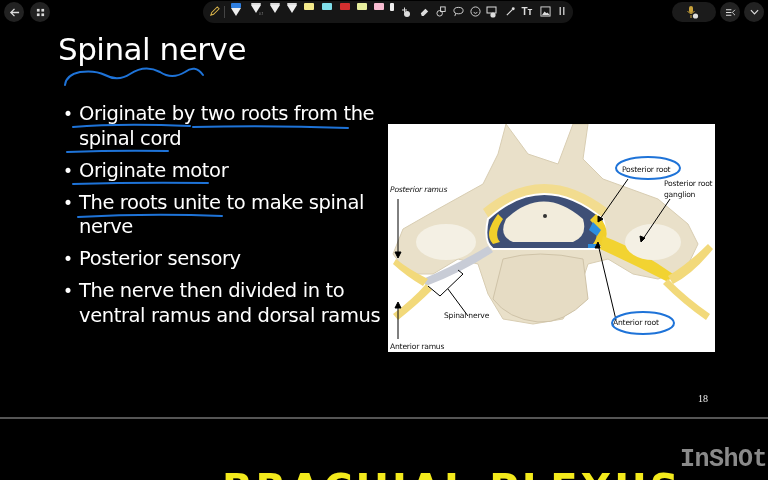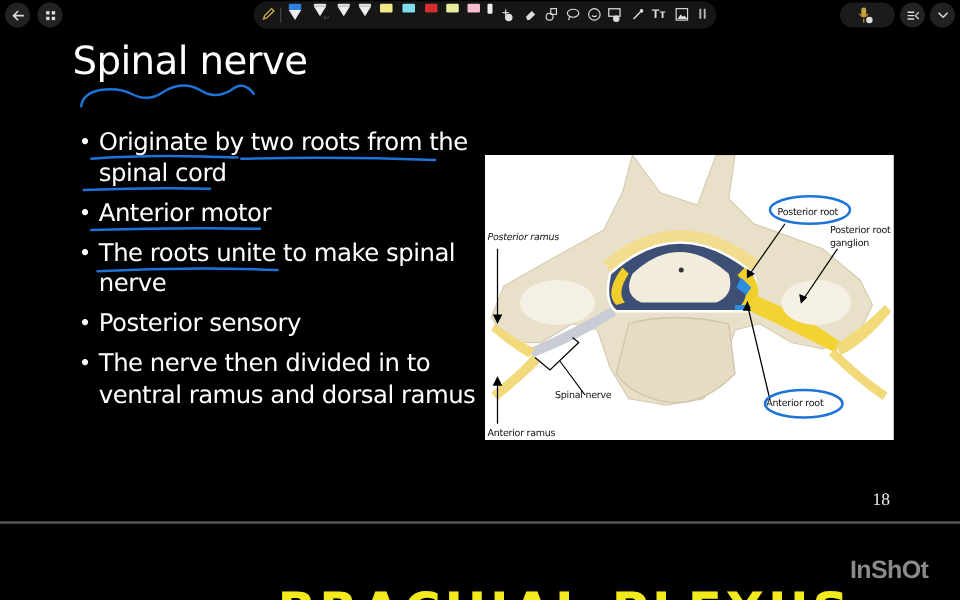--- a/index.html
+++ b/index.html
@@ -51,27 +51,27 @@
   
   .figure {
     position: absolute; left: 388px; top: 124px; width: 327px; height: 228px;
     background: #fff; overflow: hidden;
   }
   .fig-label {
     position: absolute; font-size: 7.6px; color: #111; white-space: nowrap;
     font-family: "DejaVu Sans", sans-serif; letter-spacing: -0.2px;
   }
   .page-num {
-    position: absolute; left: 698px; top: 393px; font-size: 14px; color: #eee;
+    position: absolute; left: 698px; top: 393px; font-size: 10px; color: #eee;
     font-family: "Liberation Serif", serif;
   }
   .divider { position: absolute; left: 0; top: 417px; width: 768px; height: 2px; background: #555; }
   .watermark {
-    position: absolute; left: 680px; top: 445px; font-size: 20px; font-weight: bold;
-    color: #8a8a8a; letter-spacing: -0.5px; font-family: Liberation Sans, sans-serif;
+    position: absolute; left: 680px; top: 445px; font-size: 25px; font-weight: bold;
+    color: #8a8a8a; letter-spacing: -0.5px; font-family: Liberation Mono, monospace;
   }
   .next-title {
     position: absolute; left: 222px; top: 466px; font-size: 40px; font-weight: bold;
     color: #f3ea1c; letter-spacing: 3px; font-family: "DejaVu Sans", sans-serif;
     white-space: nowrap;
   }
 </style>
 </head>
 <body>
 
@@ -208,21 +208,21 @@
     <svg width="9" height="6" viewBox="0 0 10 6">
         <path d="M1 1l4 4 4-4" stroke="#ddd" stroke-width="1.3" fill="none"></path>
       </svg>
   </div>
 </div>
 
 <div class="slide-title">Spinal nerve</div>
 
 <ul class="bullets">
   <li>Originate by two roots from the spinal cord</li>
-  <li>Anterior motor</li>
+  <li>Originate motor</li>
   <li>The roots unite to make spinal nerve</li>
   <li>Posterior sensory</li>
   <li>The nerve then divided in to ventral ramus and dorsal ramus</li>
 </ul>
 
 <div class="figure">
   <svg width="327" height="228" viewBox="0 0 327 228">
 
     <path d="M118 0 L140 30 L170 40 L185 0 L200 0 L195 35 L215 55 L270 75 L300 100 L310 120 L298 145 L270 155 L245 150 L220 135 L200 140 L190 170 L175 195 L145 200 L115 195 L100 170 L90 140 L70 135 L45 150 L20 150 L5 130 L15 105 L50 85 L95 60 L110 30 Z" fill="#e9e0c9" stroke="#d8cdb2" stroke-width="1"></path>
 

